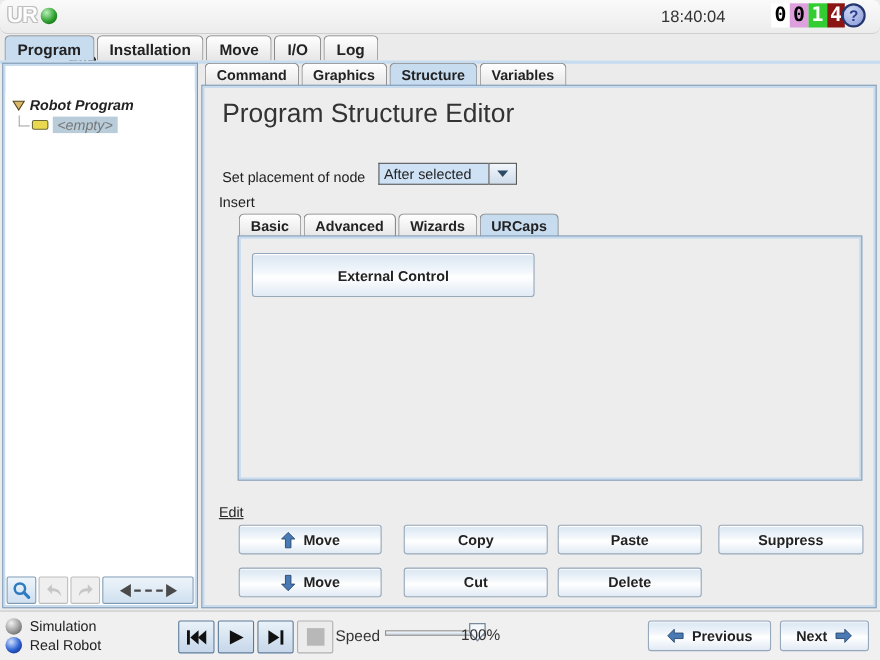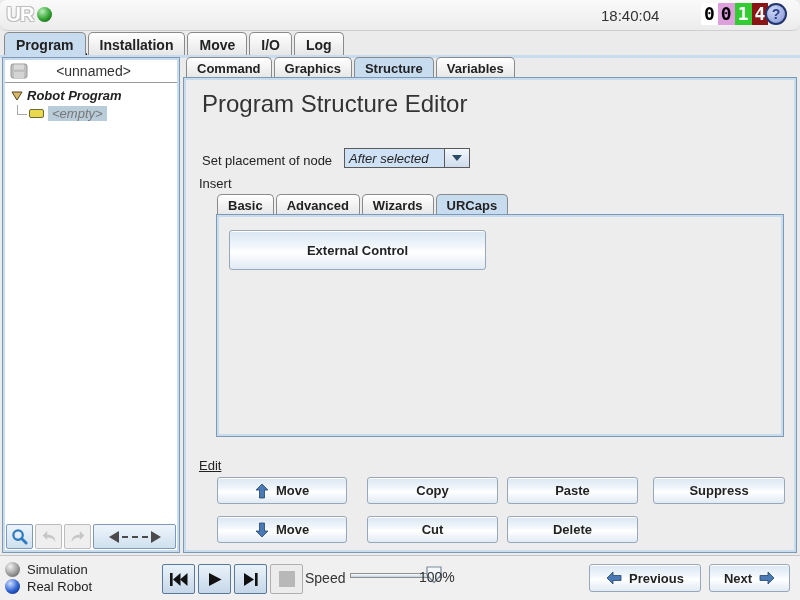--- a/index.html
+++ b/index.html
@@ -59,21 +59,21 @@
   .dash-line{width:26px;border-top:2px dashed #4a4a4a;margin:0 3px;}
 
   
   .editor-tabs{position:absolute;left:186px;top:57px;display:flex;gap:2px;height:21px;}
   .editor-tabs .tab{font-size:13px;padding:2px 10px;}
   .right-panel{position:absolute;left:184px;top:78px;width:612px;height:474px;background:#ededed;
                border:2px solid #c8dcf0;outline:1px solid #7d99b5;box-sizing:border-box;}
   .se-title{position:absolute;left:16px;top:10px;font-size:24px;color:#333;}
   .placement-row{position:absolute;left:16px;top:68px;display:flex;align-items:flex-end;font-size:13px;color:#222;}
   .dd-value{margin-left:12px;width:100px;height:20px;background:#cfe2f5;border:1px solid #5a5a5a;
-            border-right:none;font-size:13px;display:flex;align-items:center;padding-left:4px;box-sizing:border-box;font-style:italic;}
+            border-right:none;font-size:13px;display:flex;align-items:center;padding-left:4px;box-sizing:border-box;}
   .dd-arrow{width:26px;height:20px;border:1px solid #5a5a5a;box-sizing:border-box;
             background:linear-gradient(#f2f7fc,#cfdceb);display:flex;align-items:center;justify-content:center;}
   .dd-tri{width:0;height:0;border-left:5px solid transparent;border-right:5px solid transparent;border-top:6px solid #2c4a66;}
   .insert-label{position:absolute;left:13px;top:96px;font-size:13px;color:#222;}
   .insert-tabs{position:absolute;left:31px;top:114px;display:flex;gap:2px;height:21px;}
   .insert-tabs .tab{font-size:13px;padding:2px 10px;}
   .urcaps-panel{position:absolute;left:31px;top:135px;width:566px;height:221px;background:#ededed;
                 border:2px solid #c8dcf0;outline:1px solid #7d99b5;box-sizing:border-box;}
   .btn{background:linear-gradient(180deg,#d9e6f2 0%,#f1f6fb 40%,#ffffff 55%,#e1eaf4 100%);
        border:1px solid #97a8bb;border-radius:3px;box-shadow:inset 0 1px 0 #ffffff;
@@ -123,28 +123,20 @@
   <div class="main-tabs">
     <div class="tab sel">Program</div>
     <div class="tab">Installation</div>
     <div class="tab">Move</div>
     <div class="tab">I/O</div>
     <div class="tab">Log</div>
   </div>
   <div class="strip"></div>
 
   <div class="left-panel">
-    <div class="tree-header">
-      <svg class="save-icon" viewBox="0 0 18 16">
-        <rect x="1" y="1" width="16" height="14" rx="2" fill="#bfbfbf" stroke="#989898"></rect>
-        <rect x="4" y="1.5" width="10" height="5" fill="#d9d9d9"></rect>
-        <rect x="4" y="9" width="10" height="6" fill="#d4d4d4"></rect>
-      </svg>
-      <span class="prog-name">&lt;unnamed&gt;</span>
-    </div>
     <div class="tree-body">
       <div class="tree-row1">
         <svg width="12" height="10" viewBox="0 0 12 10">
           <path d="M1 1 H11 L6 9 Z" fill="#d9b86a" stroke="#55431f"></path>
         </svg>
         <span class="tree-root">Robot Program</span>
       </div>
       <div class="tree-row2">
         <span class="tree-conn"></span>
         <span class="empty-icon"></span>

